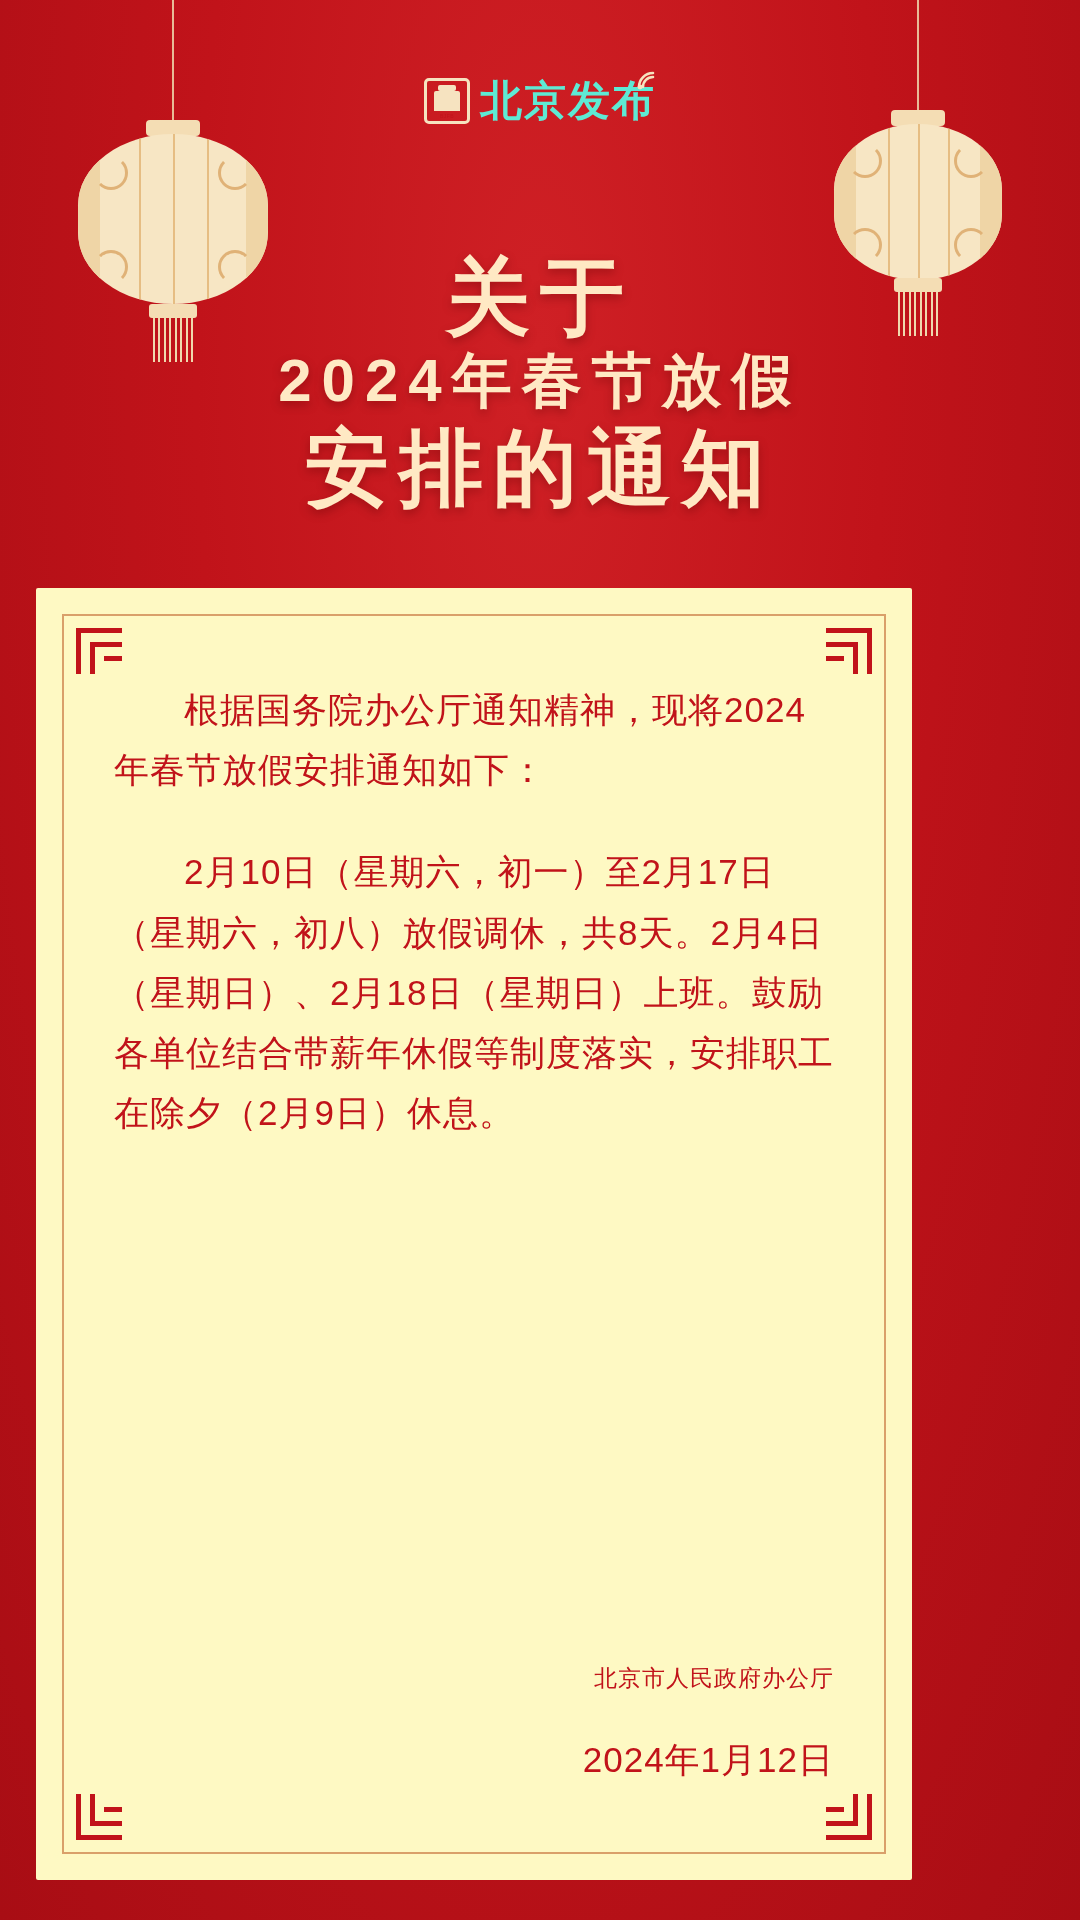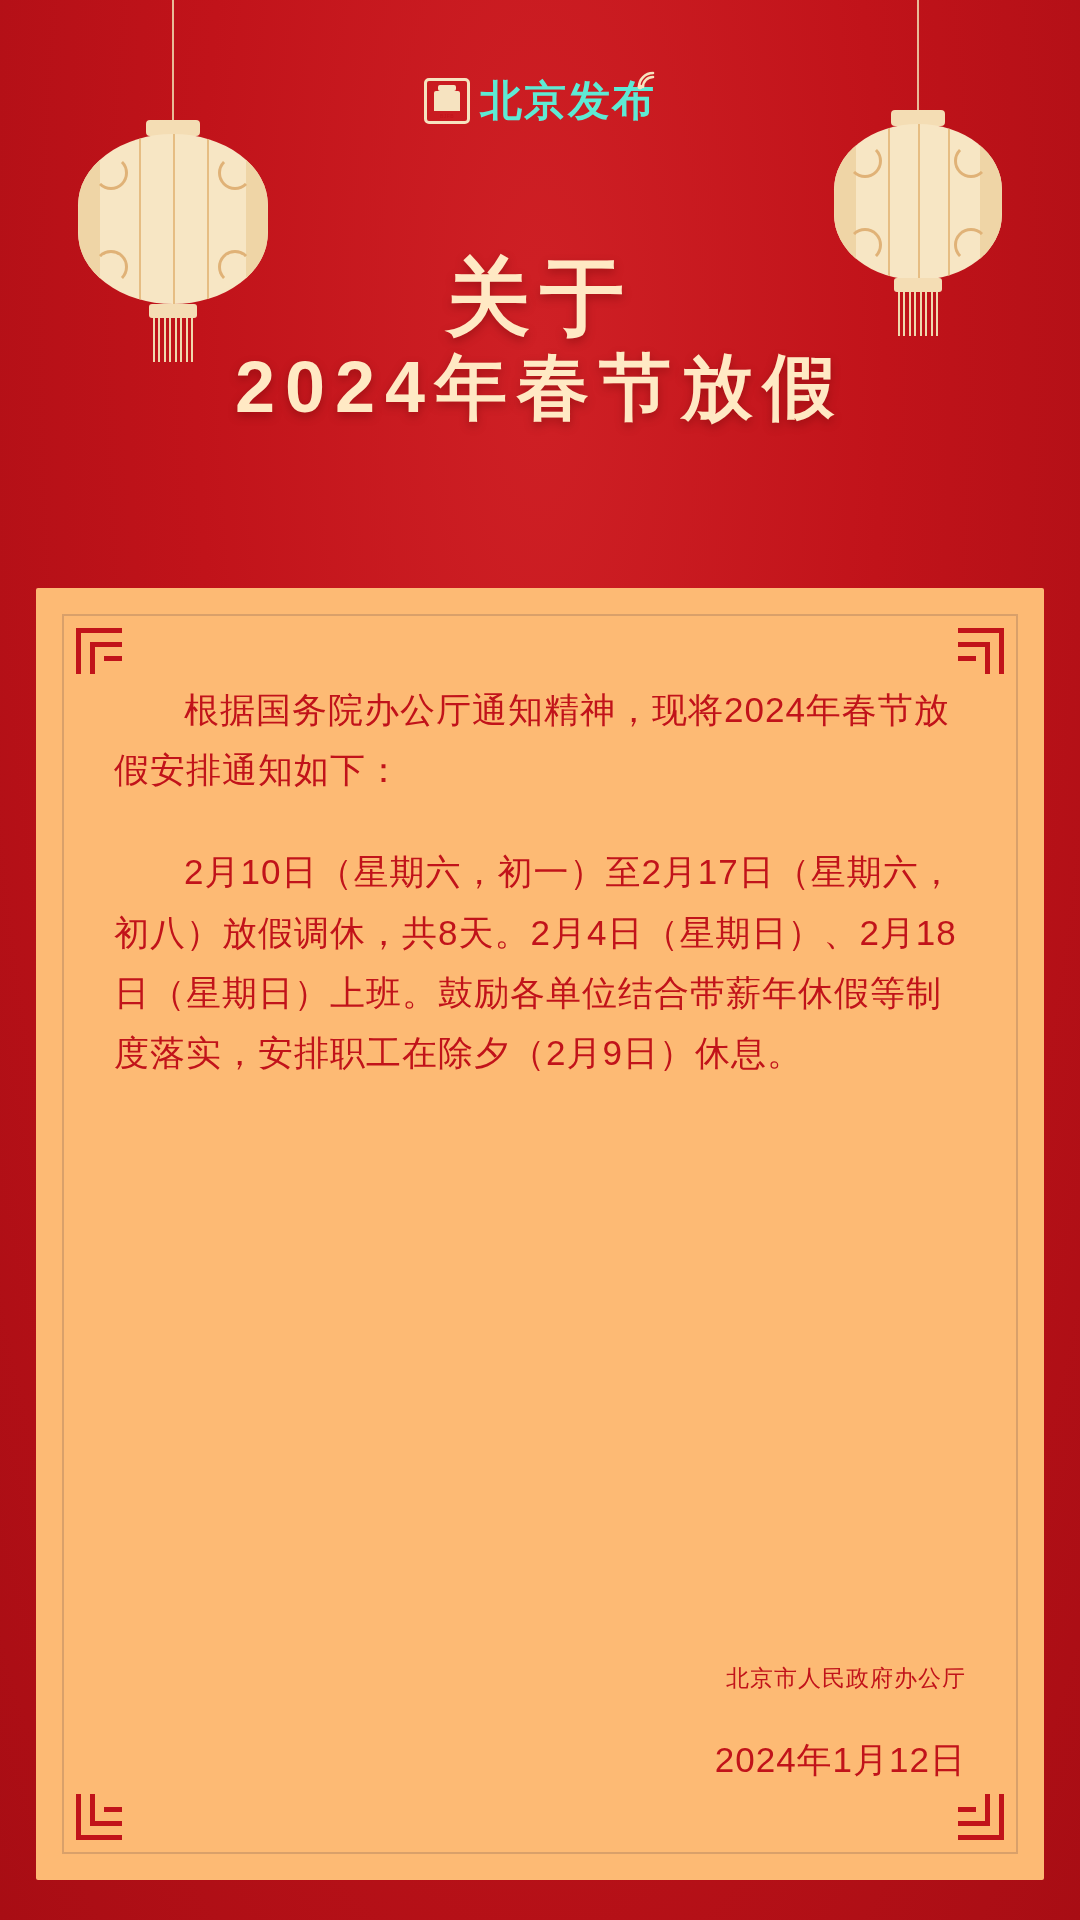--- a/index.html
+++ b/index.html
@@ -173,31 +173,31 @@
     left: 0;
     width: 100%;
     text-align: center;
     z-index: 5;
     color: #ffe9c4;
     font-weight: 700;
     letter-spacing: 10px;
     text-shadow: 0 4px 10px rgba(90,0,0,.35);
   }
   .headline .l1 { font-size: 84px; line-height: 1.12; }
-  .headline .l2 { font-size: 72px; line-height: 1.22; }
+  .headline .l2 { font-size: 60px; line-height: 1.22; }
   .headline .l3 { font-size: 84px; line-height: 1.22; }
 
   
   .card {
     position: absolute;
     left: 36px;
     top: 588px;
-    width: 1008px;
+    width: 876px;
     height: 1292px;
-    background: #fdba74;
+    background: #fef9c3;
     z-index: 5;
     border-radius: 2px;
   }
   .card-inner-border {
     position: absolute;
     inset: 26px;
     border: 2px solid #d9a06a;
   }
   
   .corner {
@@ -317,20 +317,21 @@
   <div class="logo-text">北京发布<svg class="logo-wifi" viewBox="0 0 26 20">
       <path d="M3 17 A14 14 0 0 1 17 3" stroke="#f6e3c0" stroke-width="2.6" fill="none" stroke-linecap="round"></path>
       <path d="M7 17 A10 10 0 0 1 17 7" stroke="#f6e3c0" stroke-width="2.6" fill="none" stroke-linecap="round"></path>
       <circle cx="4" cy="17" r="2.4" fill="#f6e3c0"></circle>
     </svg></div>
 </div>
 
 <div class="headline">
   <div class="l1">关于</div>
   <div class="l2">2024年春节放假</div>
+  <div class="l3">安排的通知</div>
 </div>
 
 <div class="card">
   <div class="card-inner-border"></div>
 
   <div class="corner tl">
     <span class="h1"></span>
       <span class="v1"></span>
       <span class="h2"></span>
       <span class="v2"></span>

